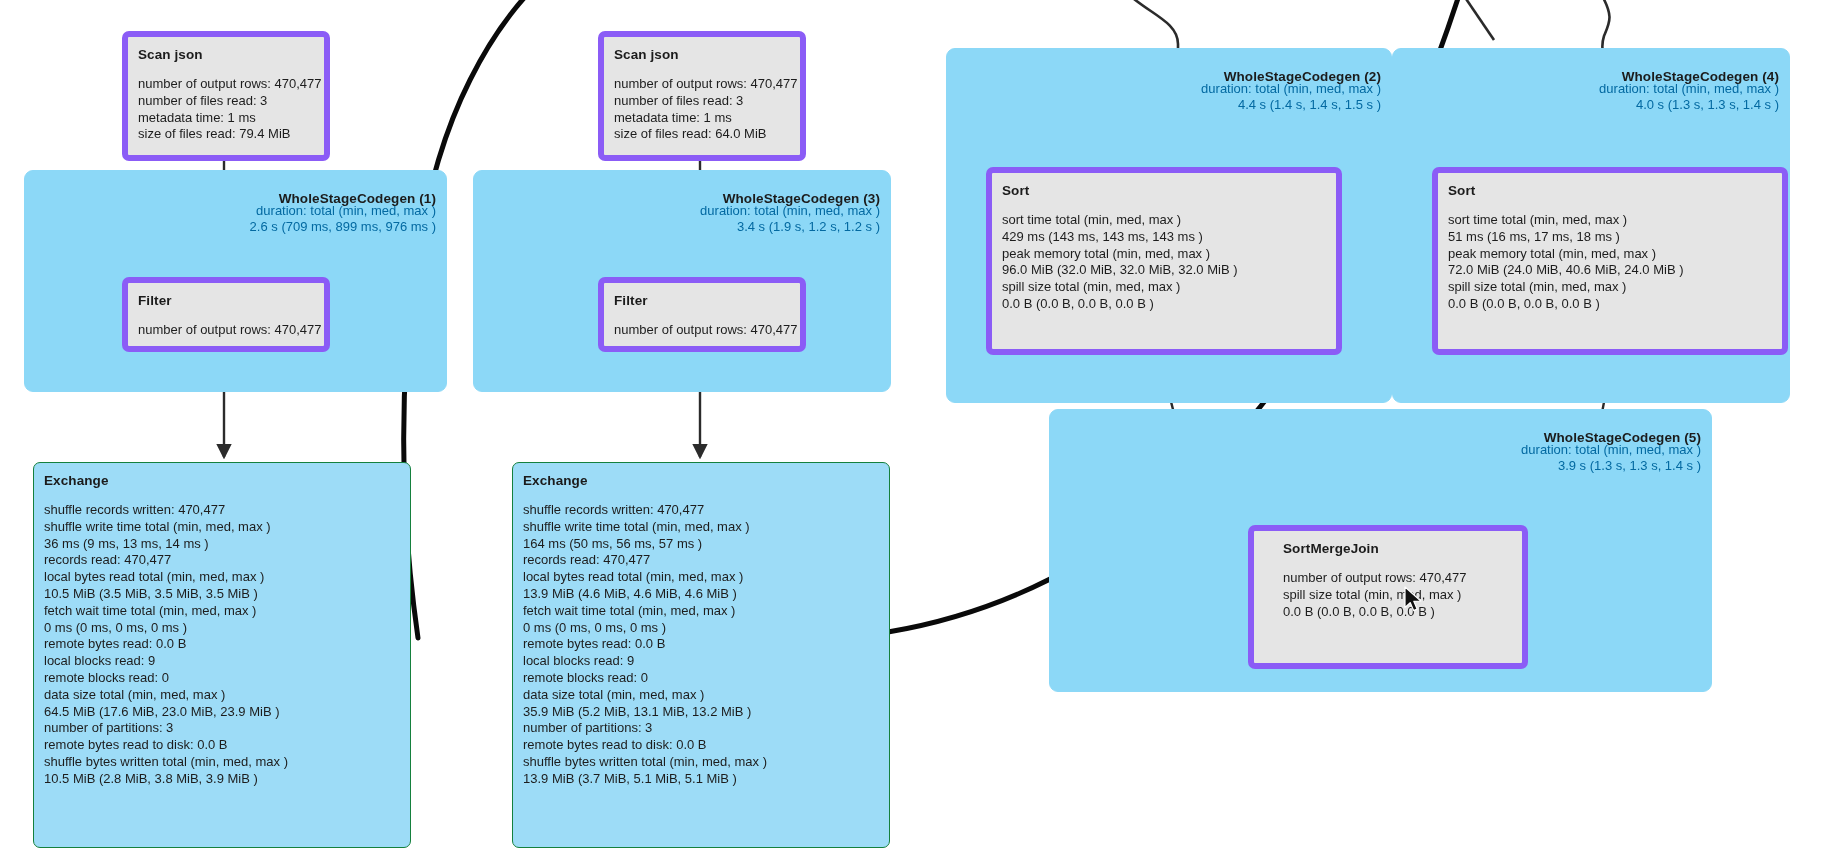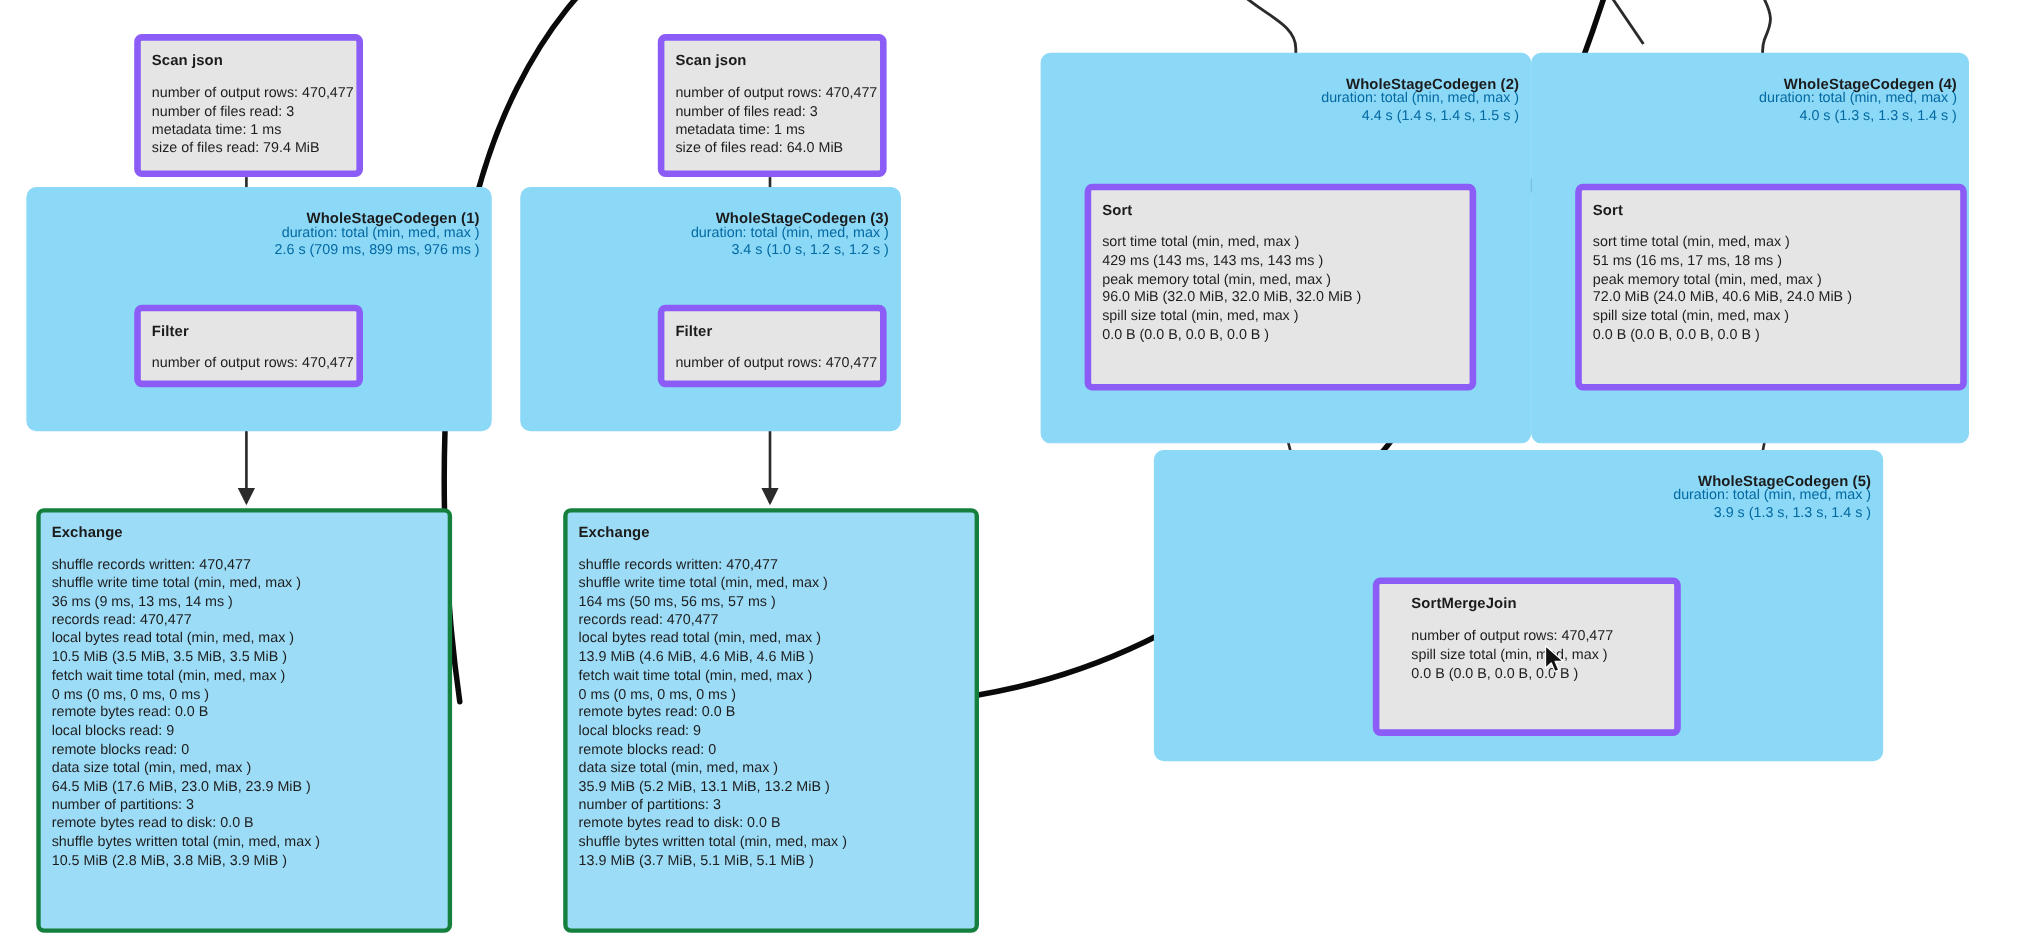--- a/index.html
+++ b/index.html
@@ -61,21 +61,21 @@
   
   .op {
     background: #e5e5e5;
     border: 6px solid #8b5cf6;
     border-radius: 7px;
     padding: 8px 10px 10px 10px;
     z-index: 3;
   }
   .op.plain {
     background: #9DDCF7;
-    border: 4px solid #15803d;
+    border: 1px solid #15803d;
   }
   .op-title {
     font-size: 13.5px;
     font-weight: bold;
     color: #1b1b1b;
     margin: 2px 0 14px 0;
     letter-spacing: 0.1px;
   }
   .op-lines {
     font-size: 13px;
@@ -175,23 +175,23 @@
   <div class="node op" style="left:598px; top:31px; width:208px; height:130px;">
     <div class="op-title">Scan json</div>
     <div class="op-lines">
       <div>number of output rows: 470,477</div>
       <div>number of files read: 3</div>
       <div>metadata time: 1 ms</div>
       <div>size of files read: 64.0 MiB</div>
     </div>
   </div>
 
-  <div class="node cluster" style="left:473px; top:170px; width:346px; height:222px;">
+  <div class="node cluster" style="left:473px; top:170px; width:418px; height:222px;">
     <div class="cluster-title">WholeStageCodegen (3)</div>
-    <div class="cluster-metrics"><span>duration: total (min, med, max )</span><br><span>3.4 s (1.0 s, 1.2 s, 1.2 s )</span></div>
+    <div class="cluster-metrics"><span>duration: total (min, med, max )</span><br><span>3.4 s (1.9 s, 1.2 s, 1.2 s )</span></div>
   </div>
 
   <div class="node op" style="left:598px; top:277px; width:208px; height:75px;">
     <div class="op-title">Filter</div>
     <div class="op-lines">
       <div>number of output rows: 470,477</div>
     </div>
   </div>
 
   <div class="node op plain" style="left:512px; top:462px; width:378px; height:386px;">

